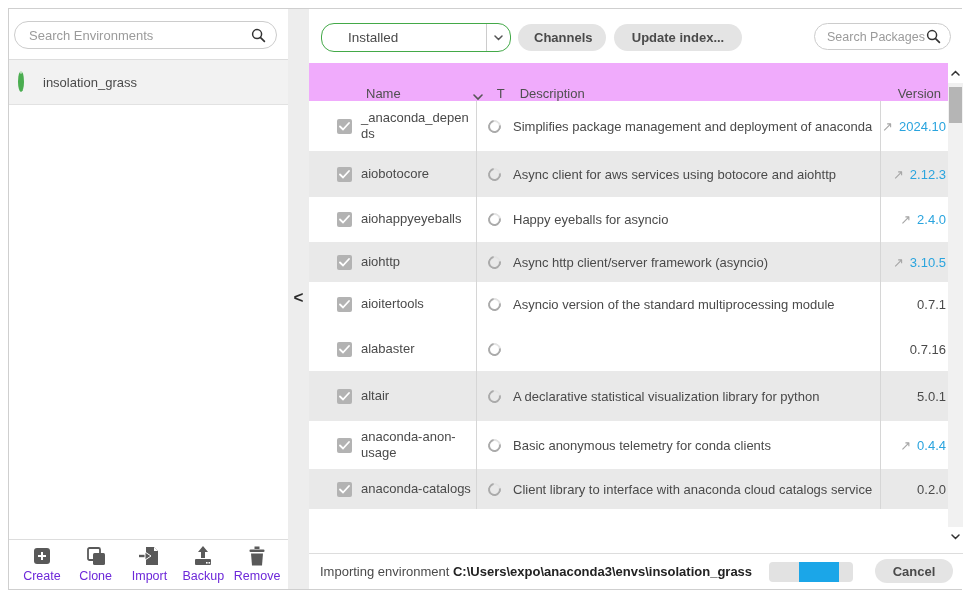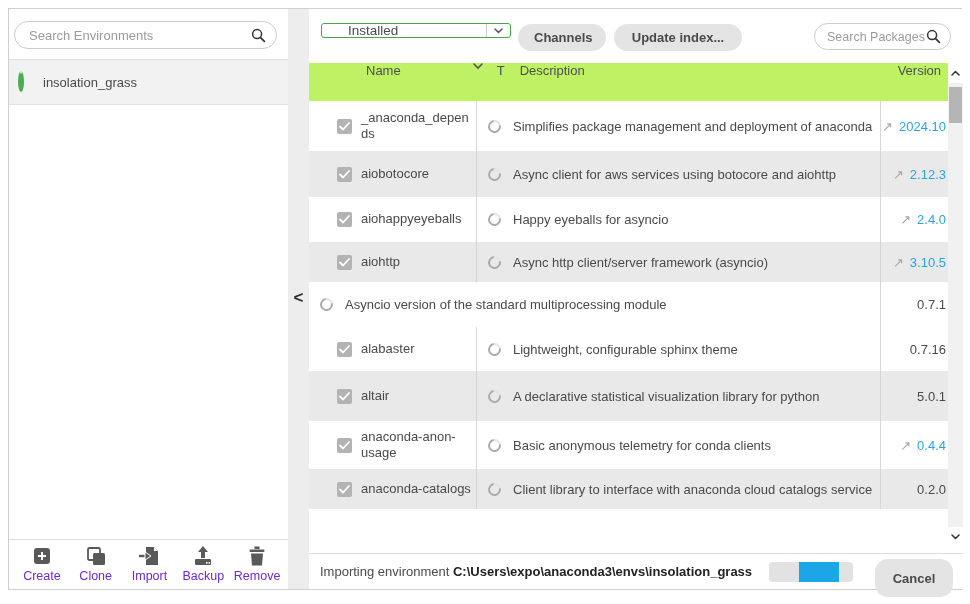--- a/index.html
+++ b/index.html
@@ -30,38 +30,38 @@
 
   
   .mid-strip { position:absolute; left:279px; top:0; width:21px; height:580px; background:#ededed; }
   .collapse-btn { position:absolute; left:2px; top:276px; width:17px; height:26px;
     font-size:17px; font-weight:bold; color:#2b2b2b; text-align:center; line-height:26px; cursor:pointer; }
 
   
   .right-panel { position:absolute; left:300px; top:0; width:654px; height:580px; background:#fff; }
 
   .top-bar { position:absolute; left:0; top:0; width:100%; height:54px; }
-  .filter-select { position:absolute; left:12px; top:14px; width:190px; height:15px;
-    border:1.5px solid #43a948; border-radius:3px; display:flex; align-items:center; cursor:pointer; background:#fff; }
+  .filter-select { position:absolute; left:12px; top:14px; width:190px; height:29px;
+    border:1.5px solid #43a948; border-radius:13px; display:flex; align-items:center; cursor:pointer; background:#fff; }
   .filter-select .sel-text { flex:1; padding-left:26px; font-size:13.5px; color:#4a4a4a; }
   .filter-select .sel-arrow { width:24px; height:100%; border-left:1px solid #ccc;
     display:flex; align-items:center; justify-content:center; }
   .pill-btn { position:absolute; top:15px; height:27px; background:#e4e4e4; border:none;
     border-radius:13.5px; font-family:"Liberation Sans",sans-serif; font-size:13px; font-weight:bold;
     color:#4a4a4a; padding:0 16px; cursor:pointer; }
   .btn-channels { left:209px; width:88px; }
   .btn-update { left:305px; width:128px; }
   .pkg-search { position:absolute; right:12px; top:14px; width:137px; height:27px;
     border:1px solid #ccc; border-radius:13.5px; display:flex; align-items:center; padding:0 9px 0 12px; }
   .pkg-search input { flex:1; width:80px; border:none; outline:none; font-size:12.5px;
     color:#4a4a4a; background:transparent; font-family:"Liberation Sans",sans-serif; }
   .pkg-search input::placeholder { color:#9b9b9b; }
 
-  .table-header { position:absolute; left:0; top:54px; width:644px; height:38px; background:#bef264;
-    display:flex; align-items:flex-start; font-size:13px; color:#4f4f4f; }
+  .table-header { position:absolute; left:0; top:54px; width:644px; height:38px; background:#f0abfc;
+    display:flex; align-items:flex-end; font-size:13px; color:#4f4f4f; }
   .th-name { margin-left:57px; cursor:pointer; }
   .th-sort { margin-left:72px; display:flex; align-items:center; }
   .th-type { margin-left:14px; cursor:default; }
   .th-desc { margin-left:15px; cursor:pointer; }
   .th-version { margin-left:auto; margin-right:12px; cursor:pointer; }
 
   .table-body { position:absolute; left:0; top:92px; width:644px; }
   .pkg-row { display:flex; width:100%; }
   .pkg-row.alt { background:#e9e9e9; }
   .pkg-row:nth-child(1){height:50px}.pkg-row:nth-child(2){height:46px}
@@ -89,21 +89,21 @@
   .sb-up { top:0; } .sb-down { bottom:0; }
   .sb-thumb { position:absolute; left:1px; top:24px; width:13px; height:36px; background:#b5b5b5; cursor:pointer; }
 
   .status-bar { position:absolute; left:0; bottom:0; width:100%; height:36px; border-top:1px solid #ddd;
     display:flex; align-items:center; background:#fff; }
   .status-text { margin-left:11px; font-size:13px; white-space:nowrap; }
   .status-text b { color:#222; }
   .progress { position:absolute; left:460px; top:8px; width:84px; height:20px;
     background:#e2e2e2; border-radius:4px; overflow:hidden; }
   .progress-chunk { position:absolute; left:30px; top:0; width:40px; height:20px; background:#1ba6e8; }
-  .cancel-btn { position:absolute; right:10px; top:5px; width:78px; height:38px; background:#e4e4e4;
+  .cancel-btn { position:absolute; right:10px; top:5px; width:78px; height:24px; background:#e4e4e4;
     border:none; border-radius:13px; font-family:"Liberation Sans",sans-serif; font-size:13px;
     font-weight:bold; color:#4a4a4a; cursor:pointer; }
 </style>
 </head>
 <body>
 
 <div class="window">
 
   <div class="left-panel">
     <div class="env-search">
@@ -271,41 +271,48 @@
         <div class="cell desc-cell">
           <span class="gray-spinner"></span>
           <span class="pkg-desc">Async http client/server framework (asyncio)</span>
         </div>
         <div class="cell ver-cell">
           <span class="up-arrow">↗</span>
           <span class="ver-num">3.10.5</span>
         </div>
       </div>
         <div class="pkg-row">
+        <div class="cell name-cell">
+          <span class="checkbox">
+            <svg width="11" height="9" viewBox="0 0 11 9">
+              <path d="M1 4.5 L4 7.5 L10 1" fill="none" stroke="#fff" stroke-width="1.8" stroke-linecap="round"></path>
+            </svg>
+          </span>
+          <span class="pkg-name">aioitertools</span>
+        </div>
         <div class="cell desc-cell">
           <span class="gray-spinner"></span>
           <span class="pkg-desc">Asyncio version of the standard multiprocessing module</span>
         </div>
         <div class="cell ver-cell">
 
           <span class="ver-num plain">0.7.1</span>
         </div>
       </div>
         <div class="pkg-row">
         <div class="cell name-cell">
           <span class="checkbox">
             <svg width="11" height="9" viewBox="0 0 11 9">
               <path d="M1 4.5 L4 7.5 L10 1" fill="none" stroke="#fff" stroke-width="1.8" stroke-linecap="round"></path>
             </svg>
           </span>
           <span class="pkg-name">alabaster</span>
         </div>
         <div class="cell desc-cell">
           <span class="gray-spinner"></span>
-          <span class="pkg-desc">Lightweight, configurable sphinx theme</span>
         </div>
         <div class="cell ver-cell">
 
           <span class="ver-num plain">0.7.16</span>
         </div>
       </div>
         <div class="pkg-row alt">
         <div class="cell name-cell">
           <span class="checkbox">
             <svg width="11" height="9" viewBox="0 0 11 9">

